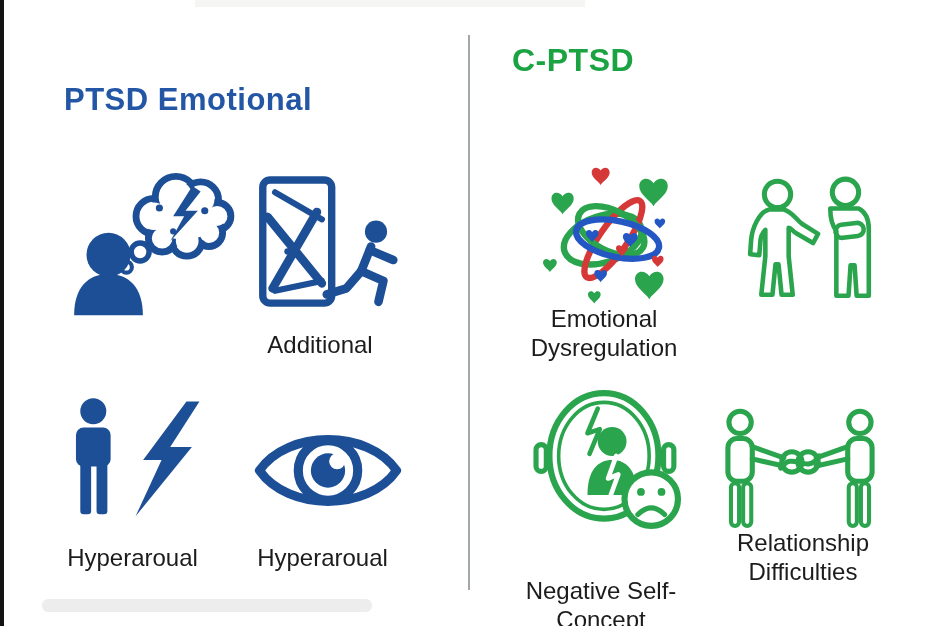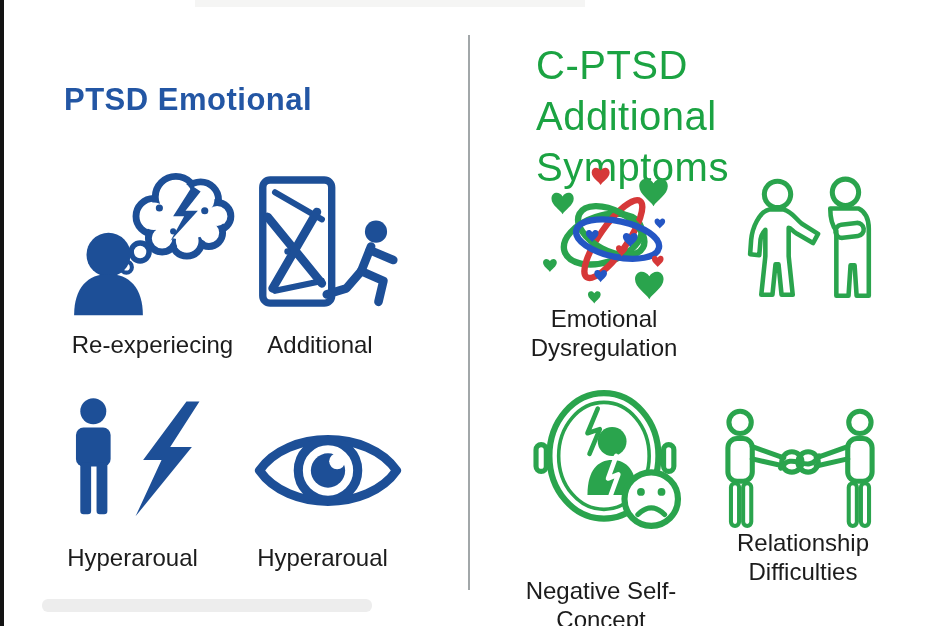--- a/index.html
+++ b/index.html
@@ -9,22 +9,22 @@
   }
   .edge-bar{position:absolute;left:0;top:0;width:4px;height:626px;background:var(--edge-bar,#111);}
   .smudge-bottom{position:absolute;left:42px;top:599px;width:330px;height:13px;background:#ededed;border-radius:6px;}
   .smudge-top{position:absolute;left:195px;top:0;width:390px;height:7px;background:#f5f5f4;}
   .divider{position:absolute;left:468px;top:35px;width:2px;height:555px;background:var(--divider,#a2a7a9);}
   .title-left{
     position:absolute;left:64px;top:82px;width:360px;
     font-size:31px;font-weight:bold;color:var(--blue-title,#2356a4);letter-spacing:.5px;
   }
   .title-right{
-    position:absolute;left:536px;top:40px;width:380px;
-    font-size:40px;font-weight:normal;color:var(--green-title,#1ba342);
+    position:absolute;left:512px;top:40px;width:380px;
+    font-size:32px;font-weight:bold;color:var(--green-title,#1ba342);
     line-height:1.28;letter-spacing:.5px;
   }
   .icon-box{position:absolute;display:flex;align-items:center;justify-content:center;}
   .icon-box svg{width:100%;height:100%;}
   .cell-label{
     position:absolute;text-align:center;color:var(--label,#1c1c1c);
     font-size:24px;line-height:1.22;
   }
   .icon-blue{color:var(--blue,#1d4f97);}
   .icon-green{color:var(--green,#2aa44d);}
@@ -89,21 +89,20 @@
       <g stroke-width="7">
         <circle cx="104" cy="50" r="9" fill="currentColor" stroke="none"></circle>
         <path d="M100,62 L92,82"></path>
         <path d="M99,65 L118,73"></path>
         <path d="M92,82 L110,90 L106,107"></path>
         <path d="M92,82 L80,96 L64,101"></path>
       </g>
     </svg>
   </div>
 
-  <div class="cell-label" style="left:50px;top:330px;width:205px;">Re-experiecing</div>
   <div class="cell-label" style="left:255px;top:330px;width:130px;">Additional</div>
 
   <div class="icon-box icon-blue" style="left:60px;top:395px;width:150px;height:130px;">
     <svg viewBox="0 0 135 120" fill="currentColor">
       <circle cx="29" cy="15" r="12"></circle>
       <rect x="13" y="30" width="32" height="36" rx="7"></rect>
       <rect x="17" y="62" width="10" height="48" rx="3"></rect>
       <rect x="32" y="62" width="10" height="48" rx="3"></rect>
       <path d="M115,6 L75,60 L92,60 L68,112 L120,48 L100,48 L127,6 Z"></path>
     </svg>
@@ -116,21 +115,20 @@
       <circle cx="70" cy="50" r="15" fill="currentColor" stroke="none"></circle>
       <circle cx="78" cy="42" r="7" fill="#ffffff" stroke="none"></circle>
     </svg>
   </div>
 
   <div class="cell-label" style="left:60px;top:543px;width:145px;">Hyperaroual</div>
   <div class="cell-label" style="left:250px;top:543px;width:145px;">Hyperaroual</div>
 
   <div class="title-right">
     <div>C-PTSD</div>
-    <div>Additional Symptoms</div>
   </div>
 
   <div class="icon-box" style="left:523px;top:163px;width:168px;height:148px;">
     <svg viewBox="0 0 140 140" fill="none">
       <g stroke-width="6" fill="none">
         <ellipse class="s-green" cx="66" cy="72" rx="38" ry="22" transform="rotate(-18 66 72)"></ellipse>
         <ellipse class="s-red" cx="76" cy="72" rx="44" ry="13" transform="rotate(-55 76 72)"></ellipse>
         <ellipse class="s-green" cx="74" cy="64" rx="34" ry="19" transform="rotate(28 74 64)"></ellipse>
         <ellipse class="s-blue" cx="80" cy="72" rx="40" ry="17" transform="rotate(12 80 72)"></ellipse>
       </g>

